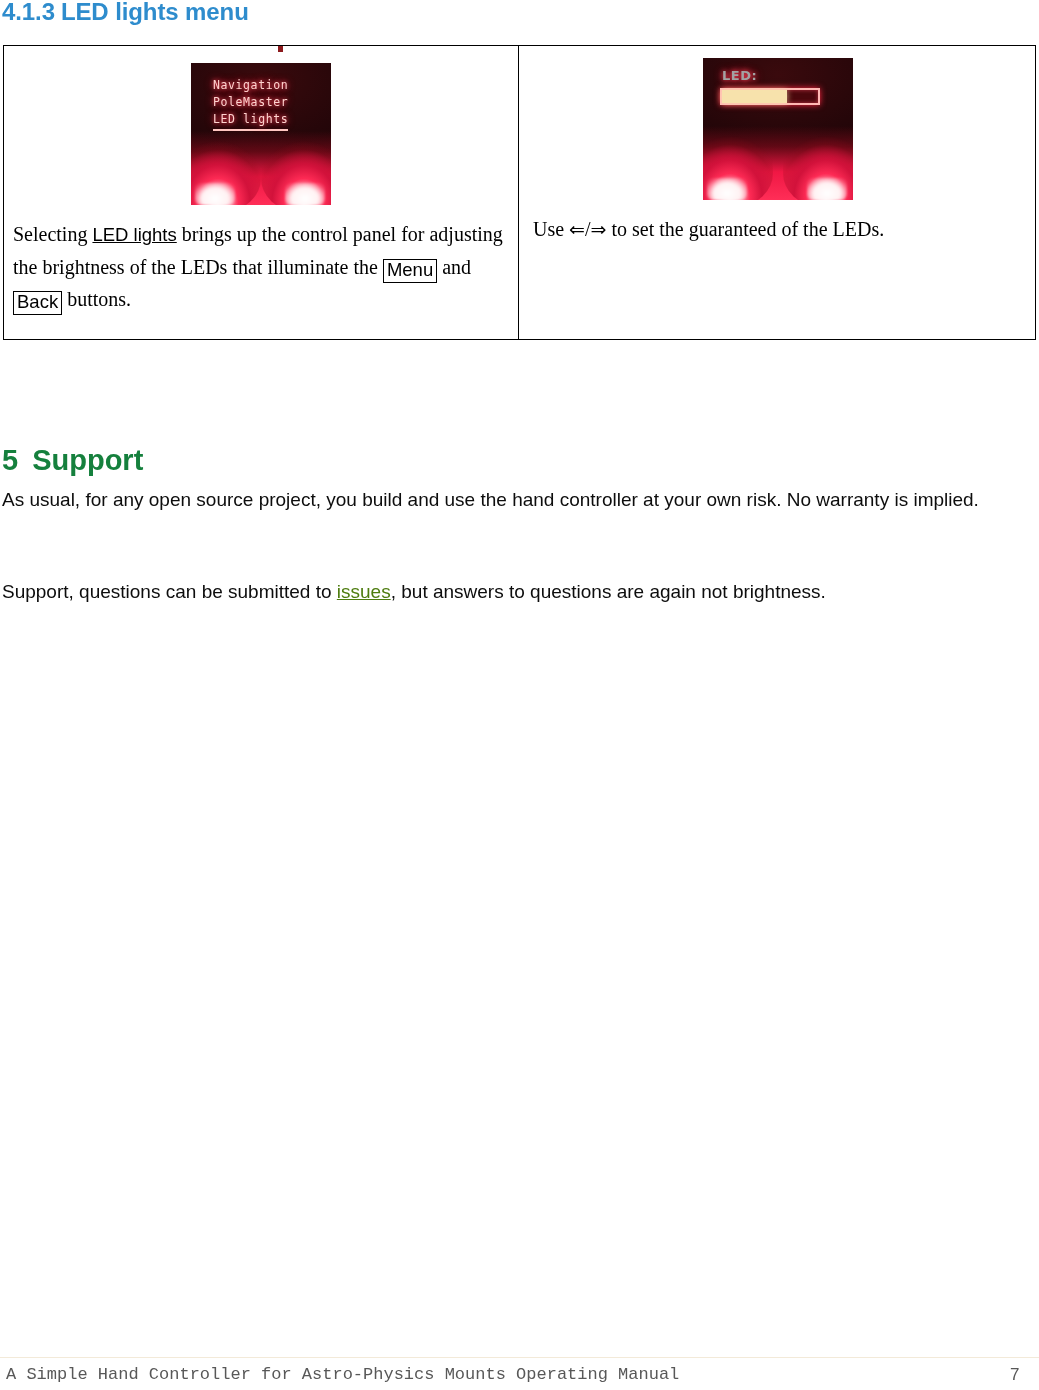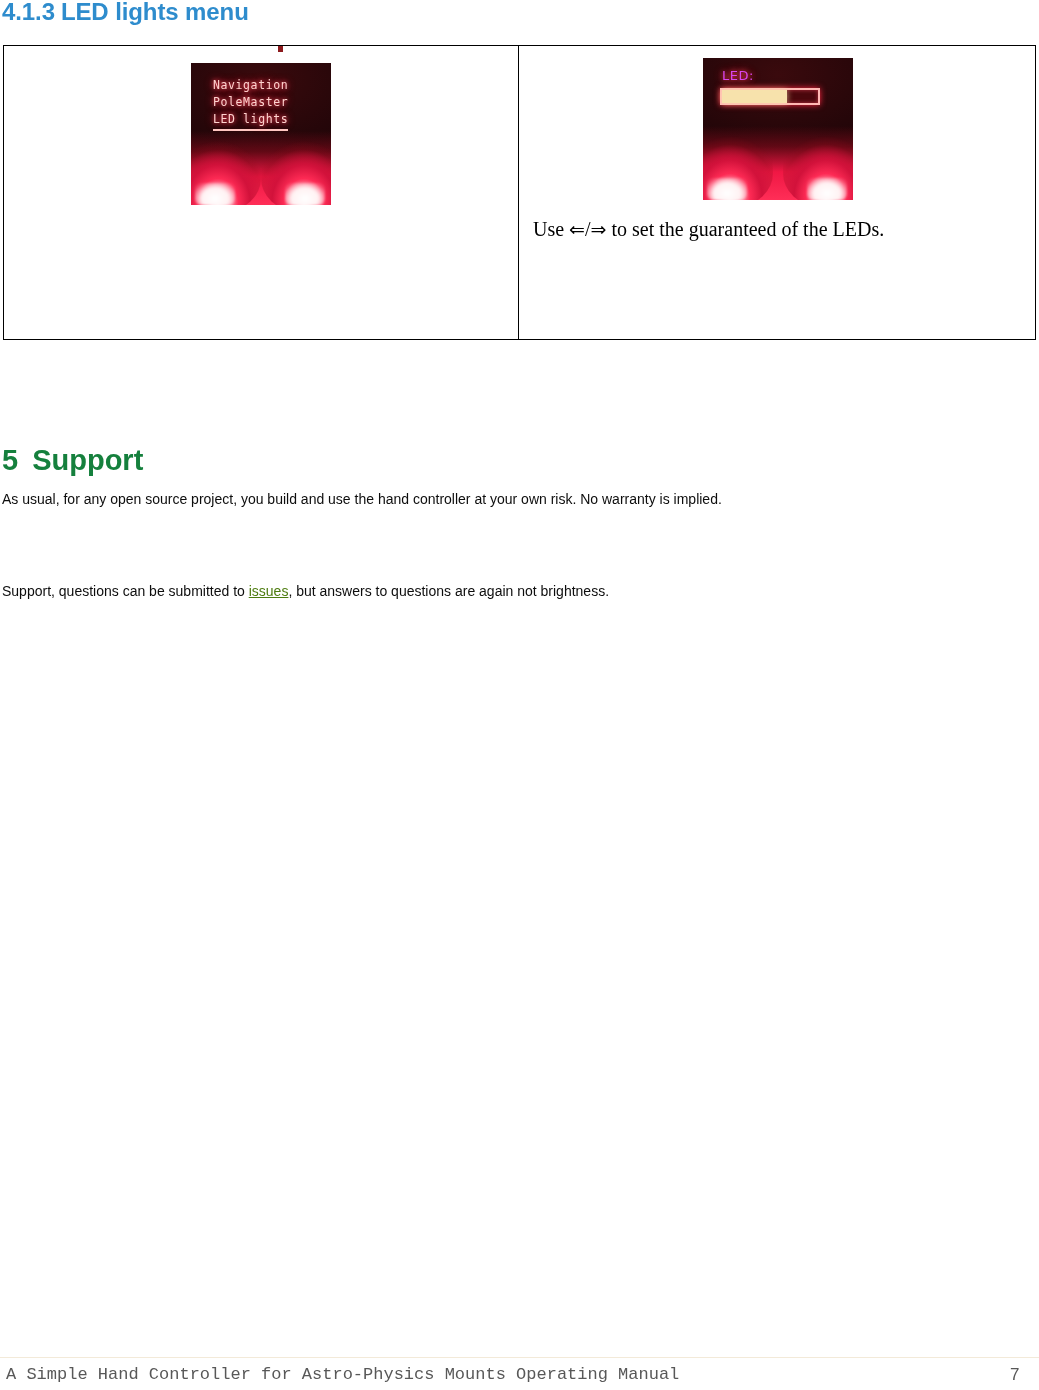--- a/index.html
+++ b/index.html
@@ -149,22 +149,22 @@
     padding-bottom: 1px;
     display: inline-block;
   }
 
   .lcd-label {
     position: absolute;
     left: 19px;
     top: 10px;
     font-family: "DejaVu Sans", sans-serif;
     font-size: 13px;
-    font-weight: normal;
-    color: #d946ef;
+    font-weight: bold;
+    color: #a3a3a3;
     text-shadow: 0 0 5px #ff4d5f, 0 0 9px #ff1f3d;
     letter-spacing: 0.5px;
   }
   .lcd-bar {
     position: absolute;
     left: 17px;
     top: 30px;
     width: 100px;
     height: 17px;
     border: 2px solid #ffb9b4;
@@ -209,21 +209,21 @@
   .arrow-gly {
     font-family: "DejaVu Sans", sans-serif;
     font-size: 19px;
   }
 
   
   .para {
     position: absolute;
     left: 2px;
     font-family: "Liberation Sans", sans-serif;
-    font-size: 14px;
+    font-size: 19px;
     line-height: 31px;
     color: #0d0d0d;
     width: 1030px;
   }
   .para.p1 { top: 484px; }
   .para.p2 { top: 576px; }
 
   .link {
     color: #4d7c0f;
     text-decoration: underline;
@@ -270,20 +270,23 @@
           <div class="specular l"></div>
           <div class="specular r"></div>
           <div class="lcd-text">
             <div>Navigation</div>
             <div>PoleMaster</div>
             <div><span class="sel">LED lights</span></div>
           </div>
         </div>
       </div>
 
+      <div class="cell-text left">
+        <span>Selecting </span><span class="ui-underline">LED lights</span><span> brings up the control panel for adjusting the brightness of the LEDs that illuminate the </span><span class="key-box">Menu</span><span> and </span><span class="key-box">Back</span><span> buttons.</span>
+      </div>
     </div>
   </div>
 
   <div class="cmp-col right">
     <div class="cell-inner">
       <div class="lcd-wrap">
         <div class="lcd slider">
           <div class="screen-bg"></div>
           <div class="glow-band"></div>
           <div class="glow l"></div>

